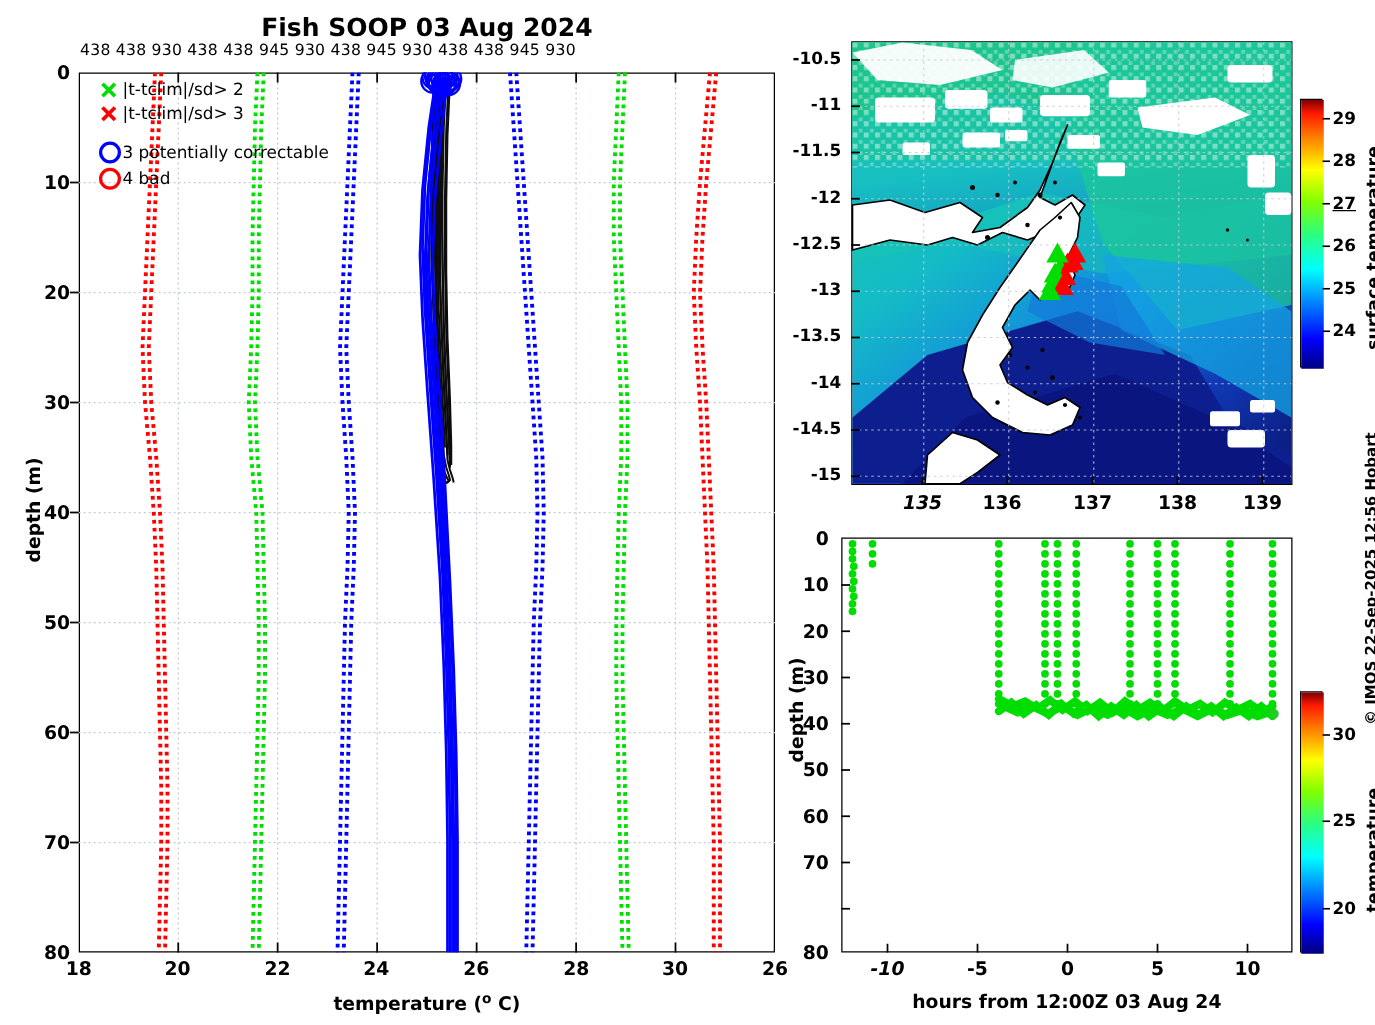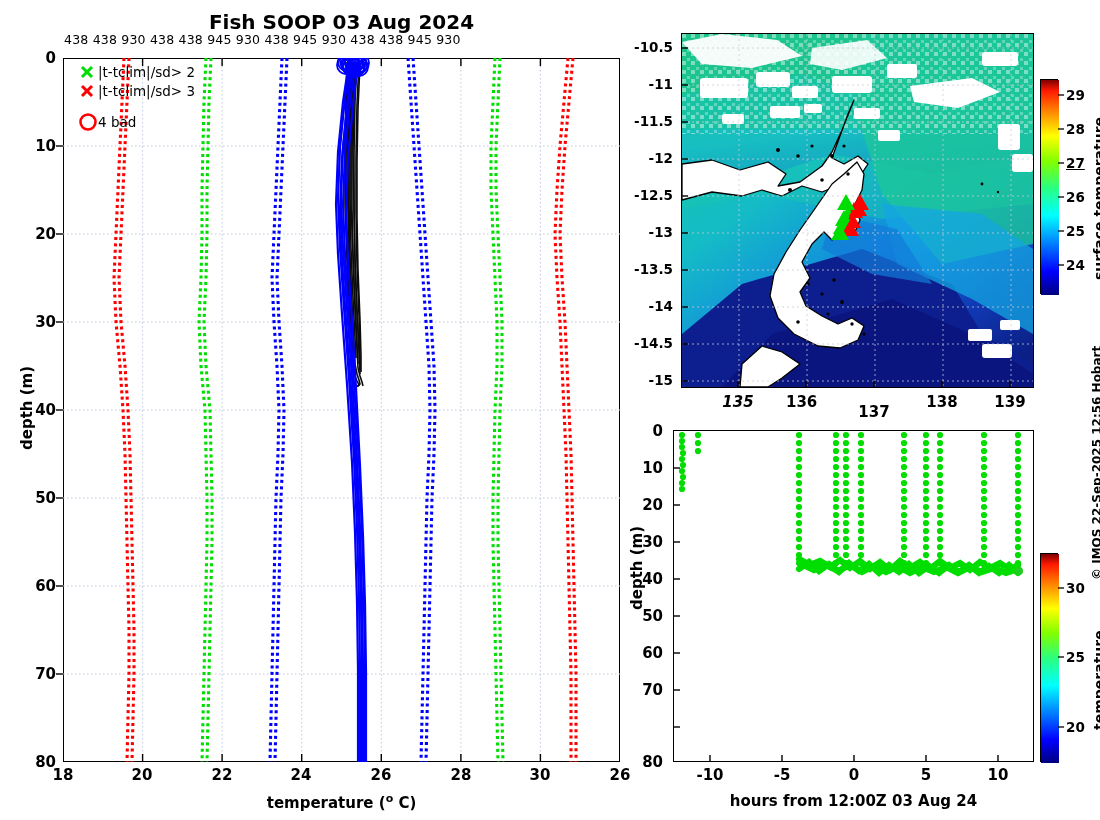--- a/index.html
+++ b/index.html
@@ -144,20 +144,26 @@
         <g stroke="#ff0000" stroke-width="3">
           <line x1="4" y1="5" x2="14" y2="15"></line>
           <line x1="14" y1="5" x2="4" y2="15"></line>
         </g>
       </svg>
     <span class="lgtxt">|t-tclim|/sd&gt; 3</span>
   </div>
   <div style="height:11px;"></div>
   <div style="display:flex;align-items:center;height:21px;">
     <svg width="20" height="21">
+        <circle cx="10" cy="11" r="7.5" fill="none" stroke="#0000ff" stroke-width="2.6"></circle>
+      </svg>
+    <span class="lgtxt">3 potentially correctable</span>
+  </div>
+  <div style="display:flex;align-items:center;height:21px;">
+    <svg width="20" height="21">
         <circle cx="10" cy="11" r="7.5" fill="none" stroke="#ff0000" stroke-width="2.6"></circle>
       </svg>
     <span class="lgtxt">4 bad</span>
   </div>
 </div>
 
 <div class="abs tick" style="left:20px;top:49px;width:36px;text-align:right;">0</div>
 <div class="abs tick" style="left:20px;top:137px;width:36px;text-align:right;">10</div>
 <div class="abs tick" style="left:20px;top:225px;width:36px;text-align:right;">20</div>
 <div class="abs tick" style="left:20px;top:313px;width:36px;text-align:right;">30</div>
@@ -368,21 +374,21 @@
 <div class="abs tickm" style="left:620px;top:150px;width:53px;text-align:right;">-12</div>
 <div class="abs tickm" style="left:620px;top:187px;width:53px;text-align:right;">-12.5</div>
 <div class="abs tickm" style="left:620px;top:224px;width:53px;text-align:right;">-13</div>
 <div class="abs tickm" style="left:620px;top:261px;width:53px;text-align:right;">-13.5</div>
 <div class="abs tickm" style="left:620px;top:298px;width:53px;text-align:right;">-14</div>
 <div class="abs tickm" style="left:620px;top:335px;width:53px;text-align:right;">-14.5</div>
 <div class="abs tickm" style="left:620px;top:372px;width:53px;text-align:right;">-15</div>
 
 <div class="abs tick" style="left:718px;top:393px;width:40px;text-align:center;font-style:italic;">135</div>
 <div class="abs tick" style="left:786px;top:393px;width:40px;">136</div>
-<div class="abs tick" style="left:854px;top:393px;width:40px;text-align:center;margin-top:10px;">137</div>
+<div class="abs tick" style="left:854px;top:393px;width:40px;text-align:center;">137</div>
 <div class="abs tick" style="left:922px;top:393px;width:40px;text-align:center;">138</div>
 <div class="abs tick" style="left:990px;top:393px;width:40px;text-align:center;">139</div>
 
 <svg class="abs cbar" style="left:1040px;top:79px;" width="18" height="215">
   <defs>
     <linearGradient id="jet1" x1="0" y1="1" x2="0" y2="0">
       <stop offset="0%" stop-color="#00007f"></stop>
       <stop offset="11%" stop-color="#0000ff"></stop>
       <stop offset="24%" stop-color="#007fff"></stop>
       <stop offset="37%" stop-color="#00ffff"></stop>
@@ -659,21 +665,21 @@
 <div class="abs tick" style="left:630px;top:422px;width:33px;text-align:right;">0</div>
 <div class="abs tick" style="left:630px;top:459px;width:33px;text-align:right;">10</div>
 <div class="abs tick" style="left:630px;top:496px;width:33px;text-align:right;">20</div>
 <div class="abs tick" style="left:630px;top:533px;width:33px;text-align:right;">30</div>
 <div class="abs tick" style="left:630px;top:570px;width:33px;text-align:right;">40</div>
 <div class="abs tick" style="left:630px;top:607px;width:33px;text-align:right;">50</div>
 <div class="abs tick" style="left:630px;top:644px;width:33px;text-align:right;">60</div>
 <div class="abs tick" style="left:630px;top:681px;width:33px;text-align:right;">70</div>
 <div class="abs tick" style="left:630px;top:753px;width:33px;text-align:right;">80</div>
 
-<div class="abs tick" style="left:690px;top:766px;width:40px;text-align:center;">-10</div>
+<div class="abs tick" style="left:690px;top:766px;width:40px;text-align:center;font-style:italic;">-10</div>
 <div class="abs tick" style="left:762px;top:766px;width:40px;text-align:center;">-5</div>
 <div class="abs tick" style="left:834px;top:766px;width:40px;text-align:center;">0</div>
 <div class="abs tick" style="left:906px;top:766px;width:40px;text-align:center;">5</div>
 <div class="abs tick" style="left:978px;top:766px;width:40px;text-align:center;">10</div>
 
 <div class="abs axlab" style="left:673px;top:792px;width:361px;text-align:center;">hours from 12:00Z 03 Aug 24</div>
 
 <div class="abs vert axlab" style="left:628px;top:610px;transform:rotate(-90deg);white-space:nowrap;">depth (m)</div>
 
 <svg class="abs cbar" style="left:1040px;top:553px;" width="18" height="209">

